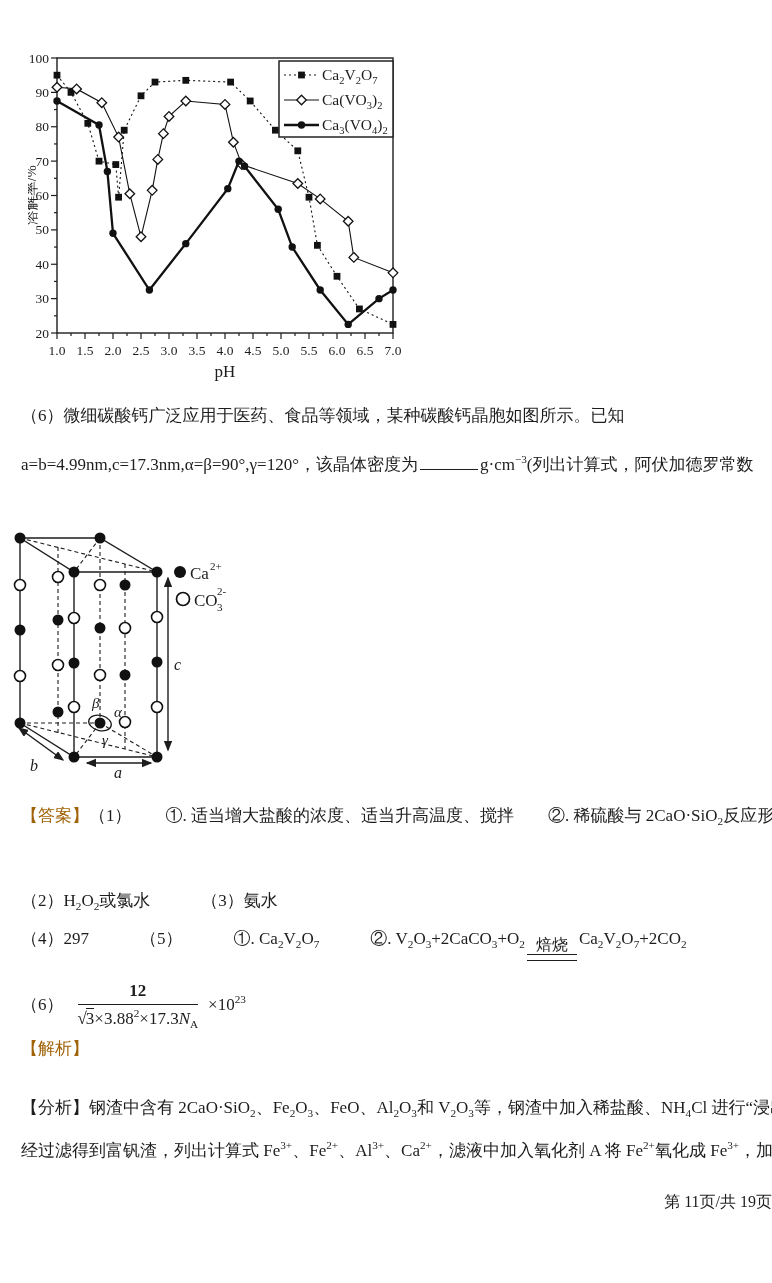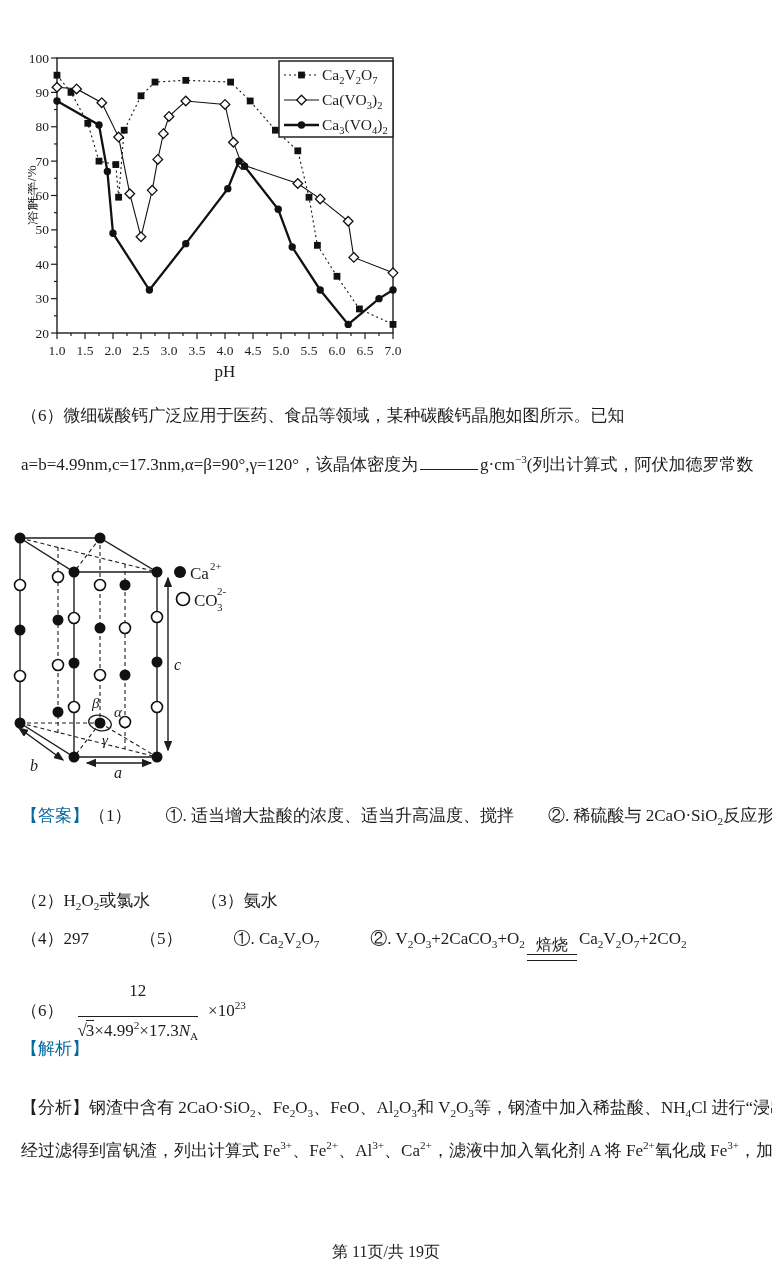--- a/index.html
+++ b/index.html
@@ -2,33 +2,33 @@
 <html><head>
 <meta charset="utf-8">
 <style>
   html,body{margin:0;padding:0;background:#e8e8e8;}
   .page{position:relative;width:772px;height:1283px;background:#ffffff;overflow:hidden;
         font-family:"Liberation Serif","DejaVu Serif",serif;color:#1d1d1d;}
   .t{position:absolute;left:9px;width:760px;margin:12px;font-size:17px;line-height:1.25;white-space:nowrap;}
   .sub{vertical-align:sub;font-size:0.66em;line-height:0;}
   .sup{vertical-align:super;font-size:0.66em;line-height:0;}
   .it{font-style:italic;}
-  .blue{color:#0369a1;}
+  .blue{color:#a16207;}
   .blank{display:inline-block;width:58px;height:1em;border-bottom:1.3px solid #1d1d1d;vertical-align:baseline;margin:0 2px;}
   .eqover{display:inline-block;vertical-align:-6px;text-align:center;margin:0 2px;}
   .eqtop{display:block;font-size:16px;line-height:17px;}
   .eqline{display:block;width:50px;height:7px;box-sizing:border-box;border-top:1.7px solid #1d1d1d;border-bottom:1.7px solid #1d1d1d;margin-top:1px;}
   .sqrt{display:inline-block;}
   .rad{letter-spacing:-1px;}
   .radicand{border-top:1.3px solid #1d1d1d;}
   .frac-line{display:flex;align-items:center;}
   .frac{display:inline-block;text-align:center;margin:0 10px 0 14px;}
-  .fnum{display:block;padding:0 14px 15px;border-bottom:1.3px solid #1d1d1d;}
+  .fnum{display:block;padding:0 14px 3px;border-bottom:1.3px solid #1d1d1d;font-weight:bold;}
   .fden{display:block;padding-top:3px;}
-  .footer{position:absolute;top:1242px;left:0;width:100%;text-align:center;font-size:16px;margin:0;}
+  .footer{position:absolute;top:1192px;left:0;width:100%;text-align:right;font-size:16px;margin:0;}
   .chart-wrap{position:absolute;left:28px;top:45px;width:405px;height:340px;}
   .crystal-wrap{position:absolute;left:6px;top:518px;width:300px;height:270px;}
   svg text{font-family:"Liberation Serif","DejaVu Serif",serif;fill:#1d1d1d;}
 </style>
 </head>
 <body>
 
 <div class="page">
 
   <div class="chart-wrap">
@@ -269,21 +269,21 @@
   </div>
 
   <p class="t" style="top:793px"><span class="blue">【答案】</span><span>（1）　　①. 适当增大盐酸的浓度、适当升高温度、搅拌　　②. 稀硫酸与 2CaO·SiO</span><span class="sub">2</span><span>反应形成微</span></p>
   <p class="t" style="top:878px"><span>（2）H</span><span class="sub">2</span><span>O</span><span class="sub">2</span><span>或氯水　　　（3）氨水</span></p>
   <p class="t" style="top:916px"><span>（4）297　　　（5）　　　①. Ca</span><span class="sub">2</span><span>V</span><span class="sub">2</span><span>O</span><span class="sub">7</span><span>　　　②. V</span><span class="sub">2</span><span>O</span><span class="sub">3</span><span>+2CaCO</span><span class="sub">3</span><span>+O</span><span class="sub">2</span><span class="eqover"><span class="eqtop">焙烧</span><span class="eqline"></span></span><span>Ca</span><span class="sub">2</span><span>V</span><span class="sub">2</span><span>O</span><span class="sub">7</span><span>+2CO</span><span class="sub">2</span></p>
 
   <div class="t frac-line" style="top:968px">
     <span>（6）</span>
     <span class="frac">
       <span class="fnum">12</span>
-      <span class="fden"><span class="sqrt"><span class="rad">√</span><span class="radicand">3</span></span><span>×4.99</span><span class="sup">2</span><span>×17.3</span><span class="it">N</span><span class="sub">A</span></span>
+      <span class="fden"><span class="sqrt"><span class="rad">√</span><span class="radicand">3</span></span><span>×3.88</span><span class="sup">2</span><span>×17.3</span><span class="it">N</span><span class="sub">A</span></span>
     </span>
     <span><span>×10</span><span class="sup">23</span></span>
   </div>
 
   <p class="t" style="top:1026px"><span class="blue">【解析】</span></p>
   <p class="t" style="top:1085px"><span>【分析】钢渣中含有 2CaO·SiO</span><span class="sub">2</span><span>、Fe</span><span class="sub">2</span><span>O</span><span class="sub">3</span><span>、FeO、Al</span><span class="sub">2</span><span>O</span><span class="sub">3</span><span>和 V</span><span class="sub">2</span><span>O</span><span class="sub">3</span><span>等，钢渣中加入稀盐酸、NH</span><span class="sub">4</span><span>Cl 进行“浸出 1”，</span></p>
   <p class="t" style="top:1128px"><span>经过滤得到富钒渣，列出计算式 Fe</span><span class="sup">3+</span><span>、Fe</span><span class="sup">2+</span><span>、Al</span><span class="sup">3+</span><span>、Ca</span><span class="sup">2+</span><span>，滤液中加入氧化剂 A 将 Fe</span><span class="sup">2+</span><span>氧化成 Fe</span><span class="sup">3+</span><span>，加入试剂</span></p>
 
   <p class="footer">第 11页/共 19页</p>
 </div>

